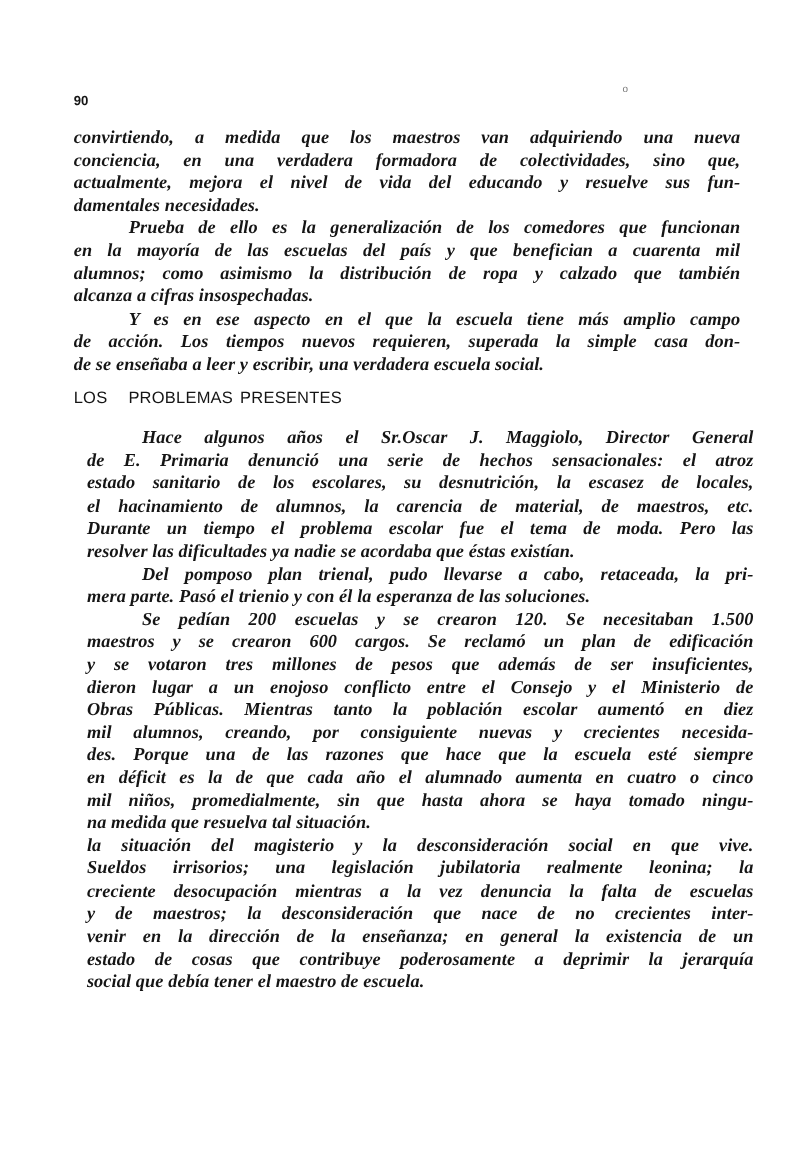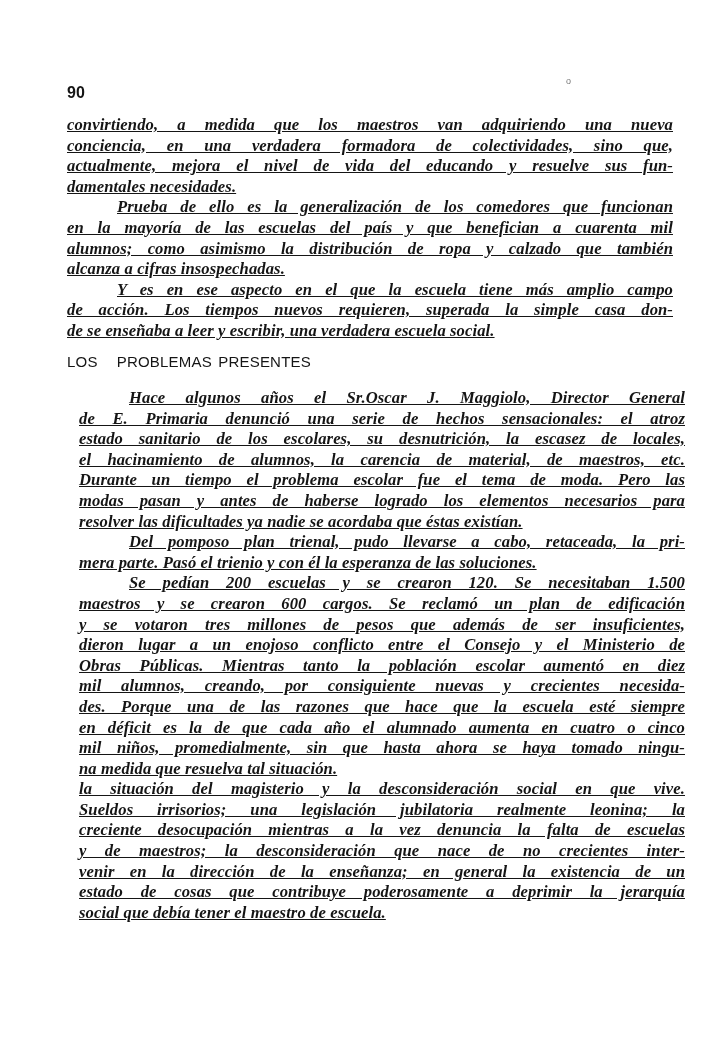--- a/index.html
+++ b/index.html
@@ -3,33 +3,33 @@
 <meta charset="utf-8">
 <style>
   html, body { margin: 0; padding: 0; }
   body {
     width: 726px; height: 1057px; background: #ffffff; color: #151515;
     position: relative; overflow: hidden;
     font-family: "DejaVu Serif", serif;
   }
   .page-num {
     position: absolute; left: 67px; top: 84px;
-    font-family: "Liberation Sans", sans-serif; font-weight: bold; font-size: 16px;
+    font-family: "Liberation Sans", sans-serif; font-weight: bold; font-size: 12px;
   }
   .mark {
     position: absolute; left: 566px; top: 76px; font-size: 9px; color: #777;
     font-family: "Liberation Sans", sans-serif;
   }
   .block {
     position: absolute; left: 67px; width: 606px;
     font-style: italic; font-weight: bold;
     font-family: "Liberation Serif", serif;
     font-size: 16.6px; line-height: 20.6px; letter-spacing: 0.1px;
   }
-  .line { display: block; white-space: nowrap; text-align: justify; text-align-last: justify; height: 20.6px; text-decoration: underline; }
+  .line { display: block; white-space: nowrap; text-align: justify; text-align-last: justify; height: 20.6px; }
   .line.last { text-align-last: left; }
   .line.indent { padding-left: 50px; }
   .heading {
     position: absolute; left: 67px; top: 353px;
     font-family: "Liberation Sans", sans-serif; font-size: 15px; font-weight: normal;
     letter-spacing: 0.2px; word-spacing: 2px; text-align: right;
   }
 </style>
 </head>
 <body>
@@ -59,21 +59,20 @@
 
 <div class="heading" style="white-space:pre;">LOS   PROBLEMAS PRESENTES</div>
 
 <div class="block" id="sec2" style="top:388px;margin-left:12px;">
     <div>
       <span class="line indent">Hace algunos años el Sr.Oscar J. Maggiolo, Director General</span>
       <span class="line">de E. Primaria denunció una serie de hechos sensacionales: el atroz</span>
       <span class="line">estado sanitario de los escolares, su desnutrición, la escasez de locales,</span>
       <span class="line">el hacinamiento de alumnos, la carencia de material, de maestros, etc.</span>
       <span class="line">Durante un tiempo el problema escolar fue el tema de moda. Pero las</span>
-      <span class="line">modas pasan y antes de haberse logrado los elementos necesarios para</span>
       <span class="line last">resolver las dificultades ya nadie se acordaba que éstas existían.</span>
     </div>
     <div>
       <span class="line indent">Del pomposo plan trienal, pudo llevarse a cabo, retaceada, la pri-</span>
       <span class="line last">mera parte. Pasó el trienio y con él la esperanza de las soluciones.</span>
     </div>
     <div>
       <span class="line indent">Se pedían 200 escuelas y se crearon 120. Se necesitaban 1.500</span>
       <span class="line">maestros y se crearon 600 cargos. Se reclamó un plan de edificación</span>
       <span class="line">y se votaron tres millones de pesos que además de ser insuficientes,</span>

